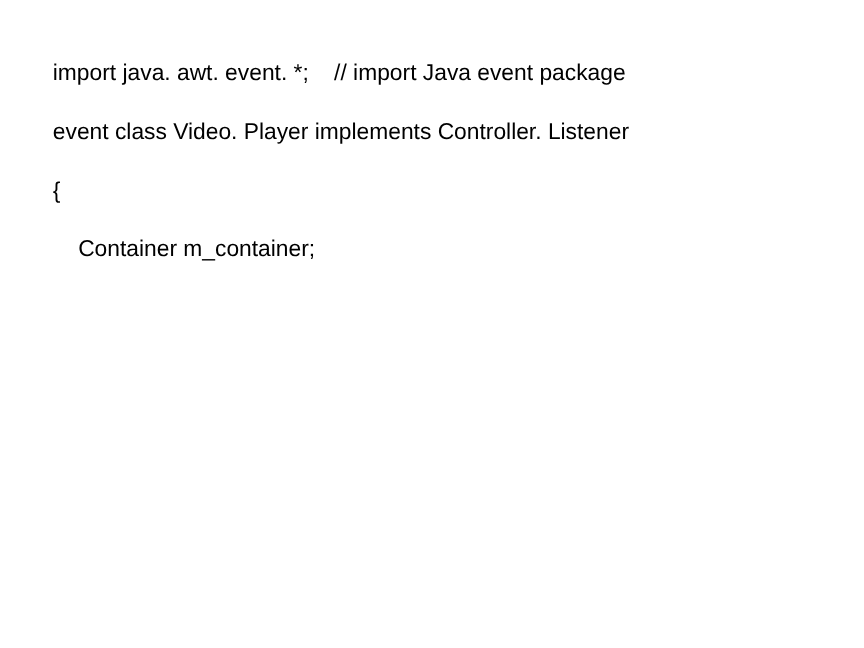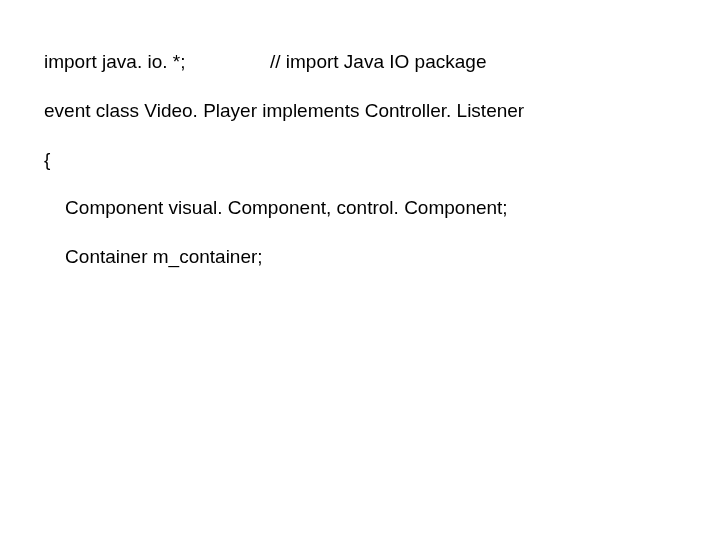--- a/index.html
+++ b/index.html
@@ -15,19 +15,18 @@
   }
   .page {
     padding: 26px 0 0 44px;
     white-space: pre;
   }
 </style>
 </head>
 <body>
 
 <div class="page">
-<div>import java. io. *;                // import Java IO package</div>
+<div>import java. awt. event. *;    // import Java event package</div>
 <div>event class Video. Player implements Controller. Listener</div>
 <div>{</div>
-<div>    Component visual. Component, control. Component;</div>
 <div>    Container m_container;</div>
 
 </div>
 
 </body></html>

